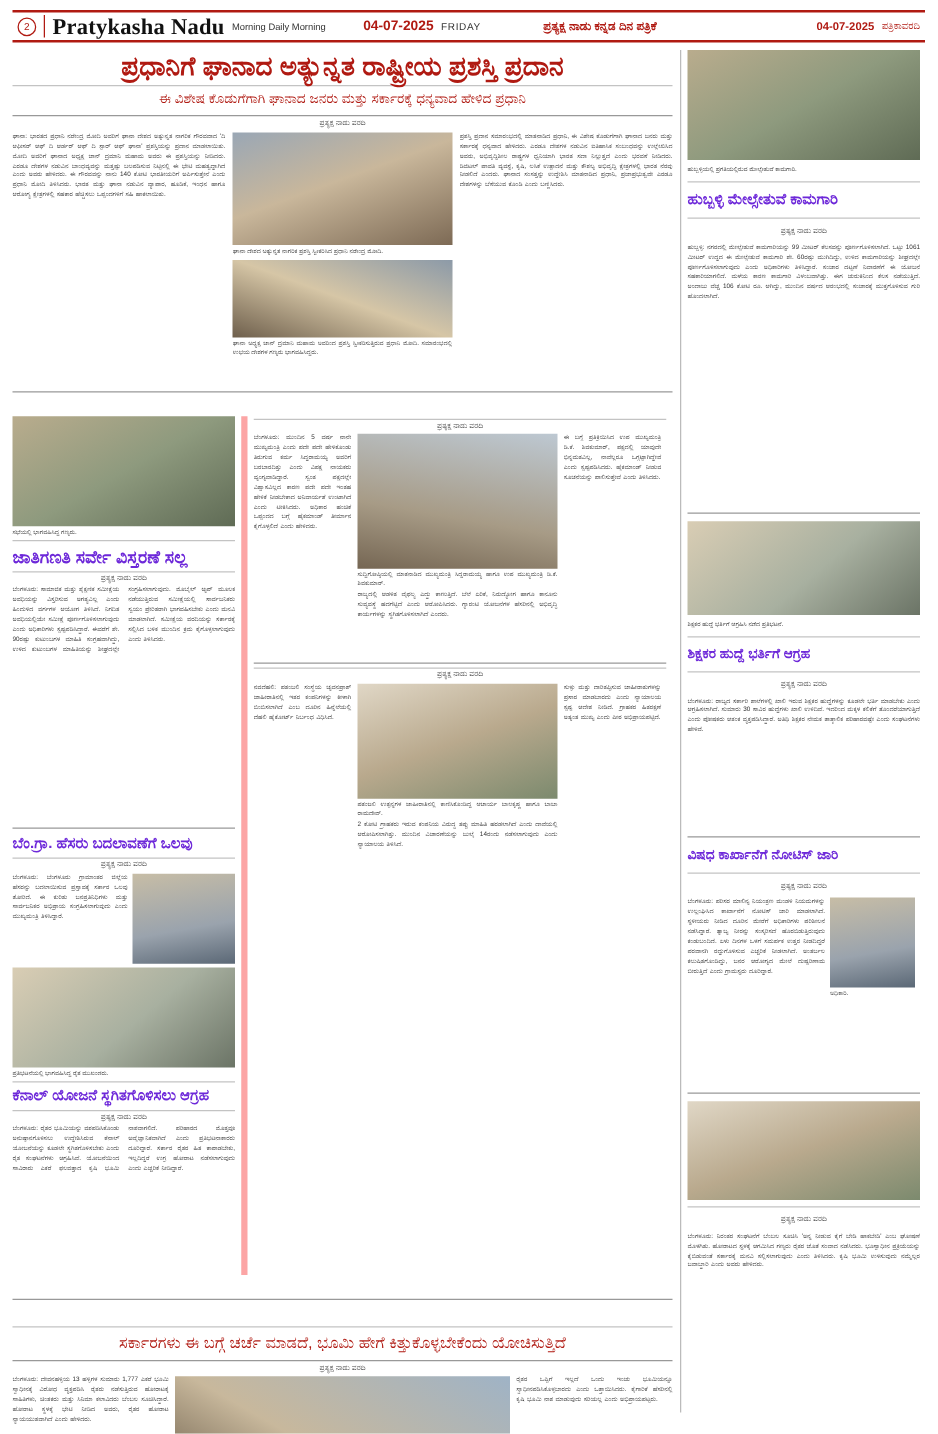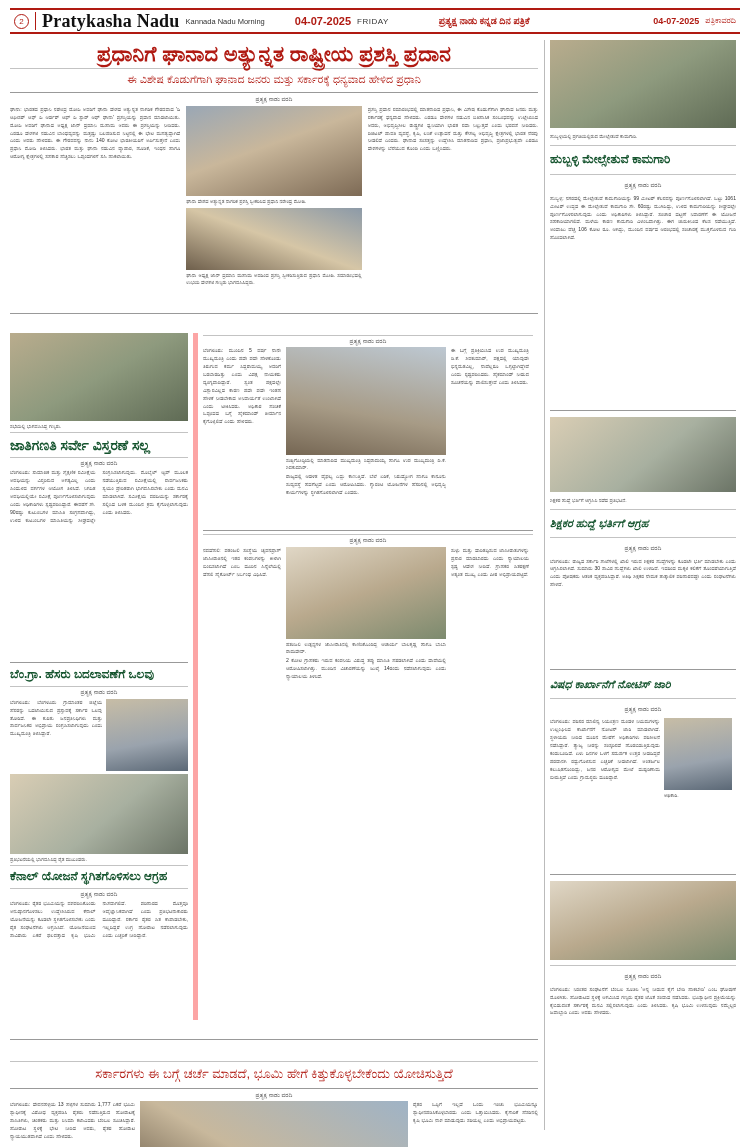--- a/index.html
+++ b/index.html
@@ -76,28 +76,28 @@
     padding: 2px 0 0;
   }
   .subhead-main {
     color: #b01a12;
     font-size: 11px;
     text-align: center;
     line-height: 1.2;
     padding: 2px 0 3px;
   }
   .headline {
-    color: #14532d;
+    color: #6d28d9;
     font-weight: bold;
     font-size: 14px;
     line-height: 1.15;
     padding: 2px 0;
   }
   .headline.sm { font-size: 12px; }
-  .headline.xs { font-size: 11px; font-style: italic; }
+  .headline.xs { font-size: 11px; }
   .headline.big { font-size: 19px; text-align: center; }
   .headline.mid { font-size: 13px; text-align: center; color:#b01a12; }
 
   .byline {
     font-size: 6px; color: #444; text-align: center;
     line-height: 1.25; margin: 2px 0;
   }
 
   
   .txt {
@@ -144,21 +144,21 @@
 </style>
 </head>
 <body>
 
 <div class="page">
 
   <div class="masthead">
     <div class="page-num">2</div>
     <div class="mast-sep"></div>
     <div class="mast-title">Pratykasha Nadu</div>
-    <div class="mast-sub">Kannada Nadu Morning</div>
+    <div class="mast-sub">Morning Daily Morning</div>
     <div style="width:18px"></div>
     <div class="mast-date">04-07-2025</div>
     <div class="mast-day">FRIDAY</div>
     <div style="width:18px"></div>
     <div class="mast-kn">ಪ್ರತ್ಯಕ್ಷ ನಾಡು ಕನ್ನಡ ದಿನ ಪತ್ರಿಕೆ</div>
     <div class="mast-right">
       <div class="mast-date2">04-07-2025</div>
       <div class="mast-kn2">ಪತ್ರಿಕಾವರದಿ</div>
     </div>
   </div>

